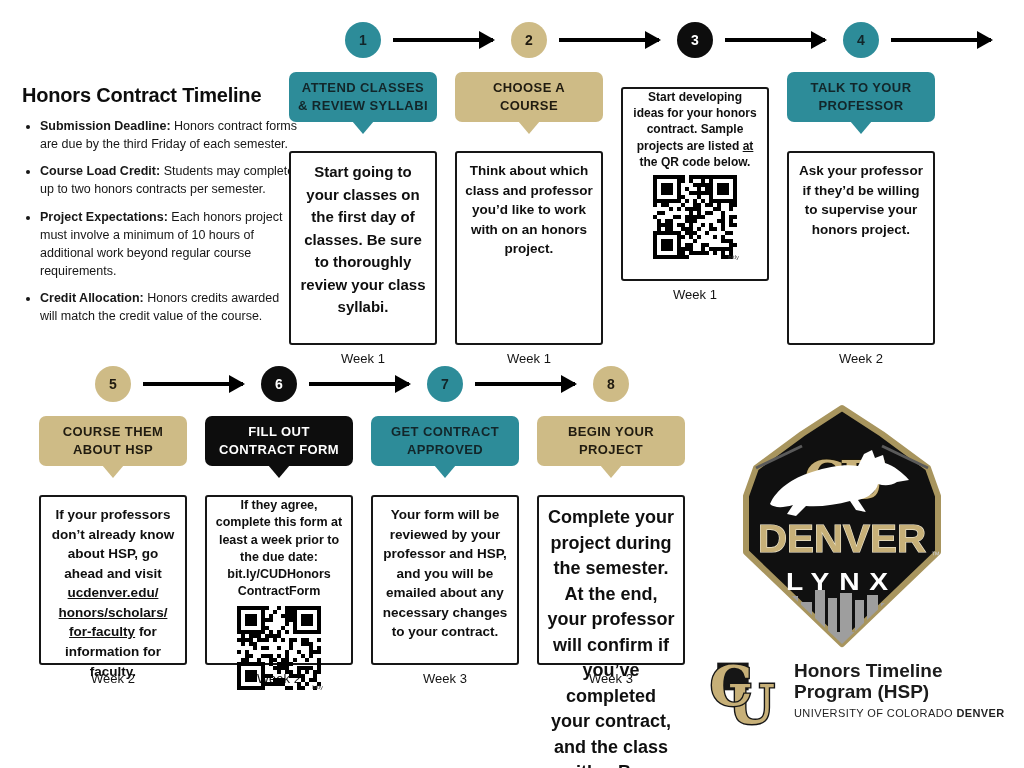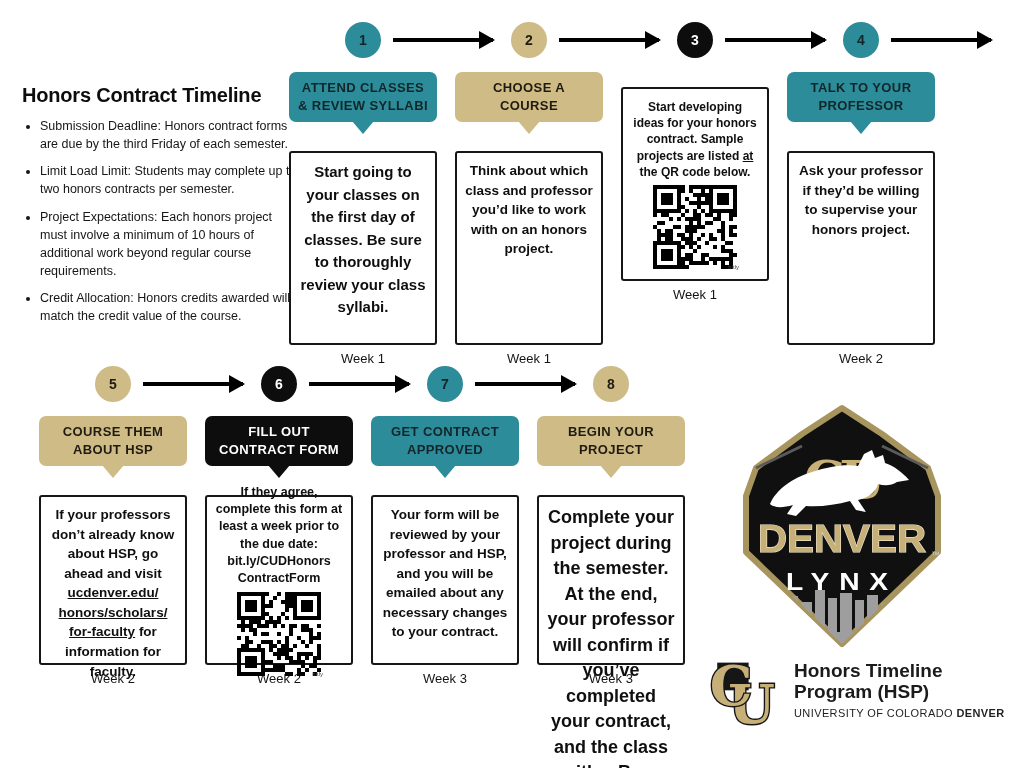--- a/index.html
+++ b/index.html
@@ -3,21 +3,21 @@
 <meta charset="utf-8">
 <style>
   html,body{margin:0;padding:0;background:#e8e8e8;}
   #page{position:relative;width:1024px;height:768px;background:#ffffff;overflow:hidden;
         font-family:"Liberation Sans",sans-serif;color:#111;}
   
   .left{position:absolute;left:22px;top:84px;width:276px;}
   .left h1{margin:0 0 10px 0;font-size:20px;letter-spacing:-0.2px;color:#0d0d0d;}
   .left ul{margin:0;padding-left:18px;}
   .left li{font-size:12.5px;line-height:1.45;margin-bottom:9px;color:#161616;}
-  .left li b{font-weight:400;}
+  .left li b{font-weight:700;}
   
   .step{position:absolute;width:148px;}
   .circle-wrap{height:36px;display:flex;justify-content:center;}
   .circle{width:36px;height:36px;border-radius:50%;display:flex;align-items:center;
           justify-content:center;font-weight:700;font-size:14px;}
   .bubble{margin-top:14px;height:50px;border-radius:7px;display:flex;flex-direction:column;
           align-items:center;justify-content:center;text-align:right;font-weight:700;
           font-size:13px;letter-spacing:0.4px;line-height:1.35;position:relative;padding:0 4px;}
   .bubble::after{content:"";position:absolute;bottom:-12px;left:50%;transform:translateX(-50%);
           border-left:11px solid transparent;border-right:11px solid transparent;
@@ -28,21 +28,21 @@
   .card{margin-top:29px;height:194px;border:2px solid #161616;border-radius:3px;background:#fff;
         box-sizing:border-box;display:flex;flex-direction:column;align-items:center;
         text-align:center;font-weight:700;padding:8px;color:#0f0f0f;}
   .row2 .card{height:170px;}
   .card p{margin:0;}
   .fs15{font-size:15px;line-height:1.5;}
   .fs135{font-size:13.5px;line-height:1.45;}
   .fs13{font-size:18px;line-height:1.42;}
   .fs12{font-size:12px;line-height:1.35;}
   .fs125{font-size:12.5px;line-height:1.38;}
-  .qr-card{justify-content:center;padding-top:8px;}
+  .qr-card{justify-content:flex-start;padding-top:0;}
   .u{text-decoration:underline;overflow-wrap:anywhere;}
   .week{margin-top:6px;text-align:center;font-size:13px;font-weight:400;color:#141414;}
   .arrow{position:absolute;top:16px;left:calc(50% + 30px);width:100px;height:4px;background:#000;}
   .arrow::after{content:"";position:absolute;right:-2px;top:-7px;
         border-left:16px solid #000;border-top:9px solid transparent;border-bottom:9px solid transparent;}
   
   .qr{position:relative;margin-top:5px;width:84px;height:84px;}
   .qr svg{display:block;}
   .qr-wm{position:absolute;right:-2px;bottom:-2px;font-size:6px;font-weight:400;color:#444;}
   
@@ -55,21 +55,21 @@
 </style>
 </head>
 <body>
 
 <div id="page">
 
   <div class="left">
     <h1>Honors Contract Timeline</h1>
     <ul>
       <li><b>Submission Deadline:</b><span> Honors contract forms are due by the third Friday of each semester.</span></li>
-      <li><b>Limit Load Limit:</b><span> Students may complete up to two honors contracts per semester.</span></li>
+      <li><b>Course Load Credit:</b><span> Students may complete up to two honors contracts per semester.</span></li>
       <li><b>Project Expectations:</b><span> Each honors project must involve a minimum of 10 hours of additional work beyond regular course requirements.</span></li>
       <li><b>Credit Allocation:</b><span> Honors credits awarded will match the credit value of the course.</span></li>
     </ul>
   </div>
 
   <div class="step" style="left:289px;top:22px">
     <div class="circle-wrap">
         <div class="circle c-teal">1</div>
       </div>
     <div class="arrow"></div>

